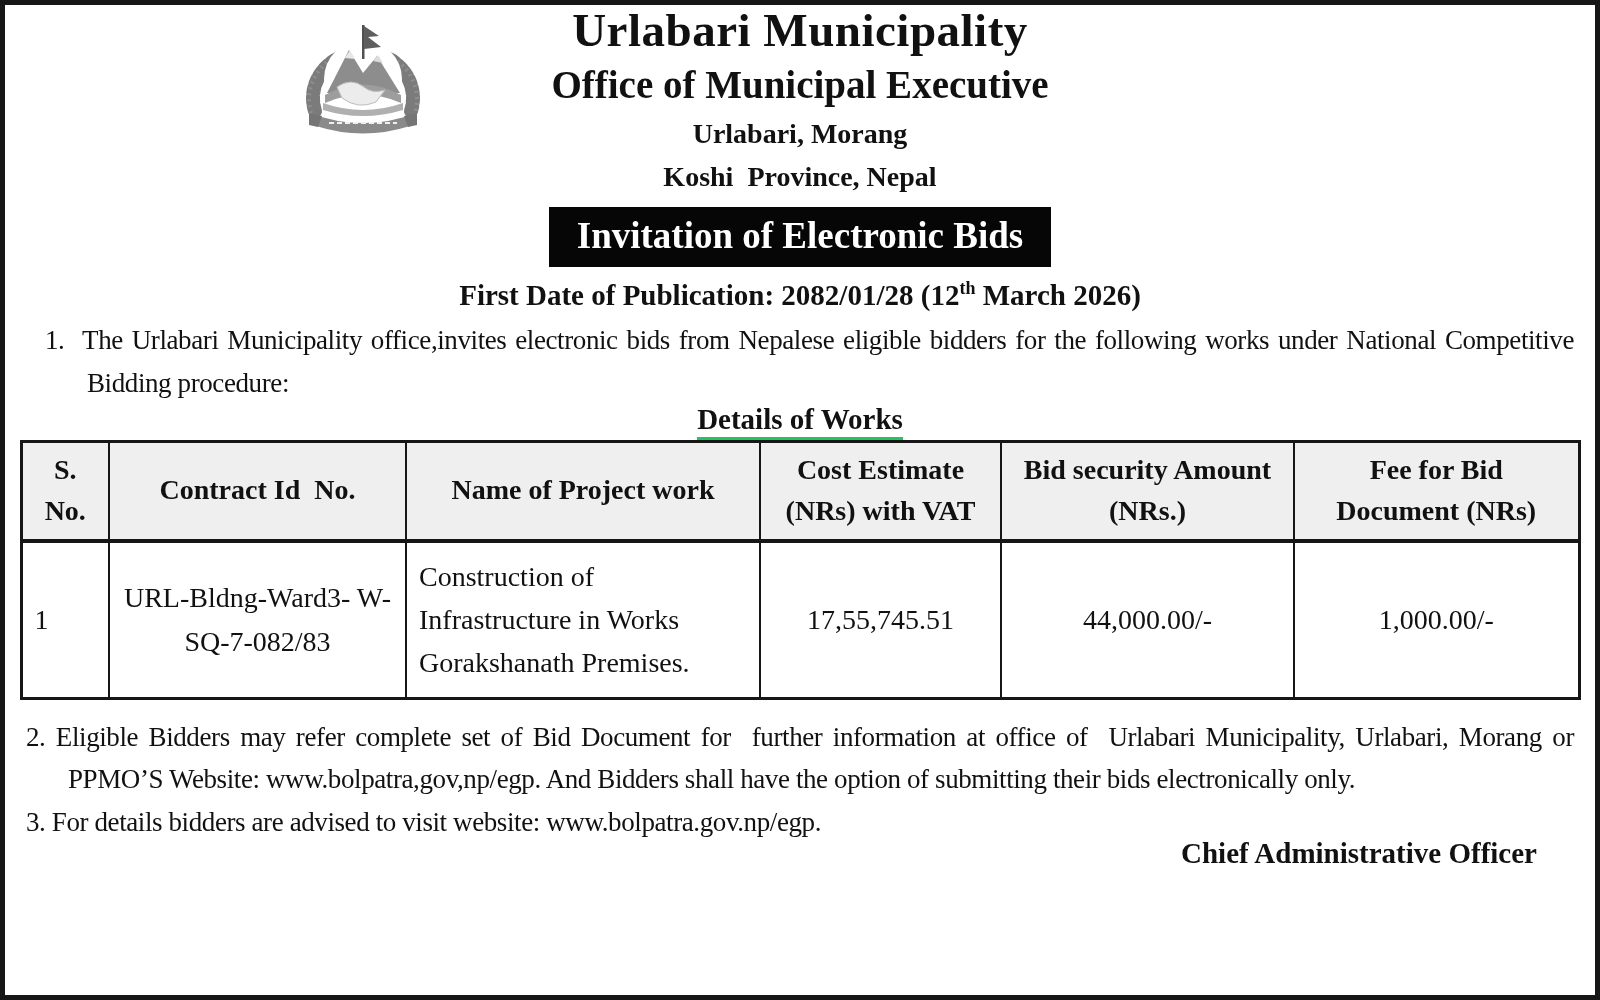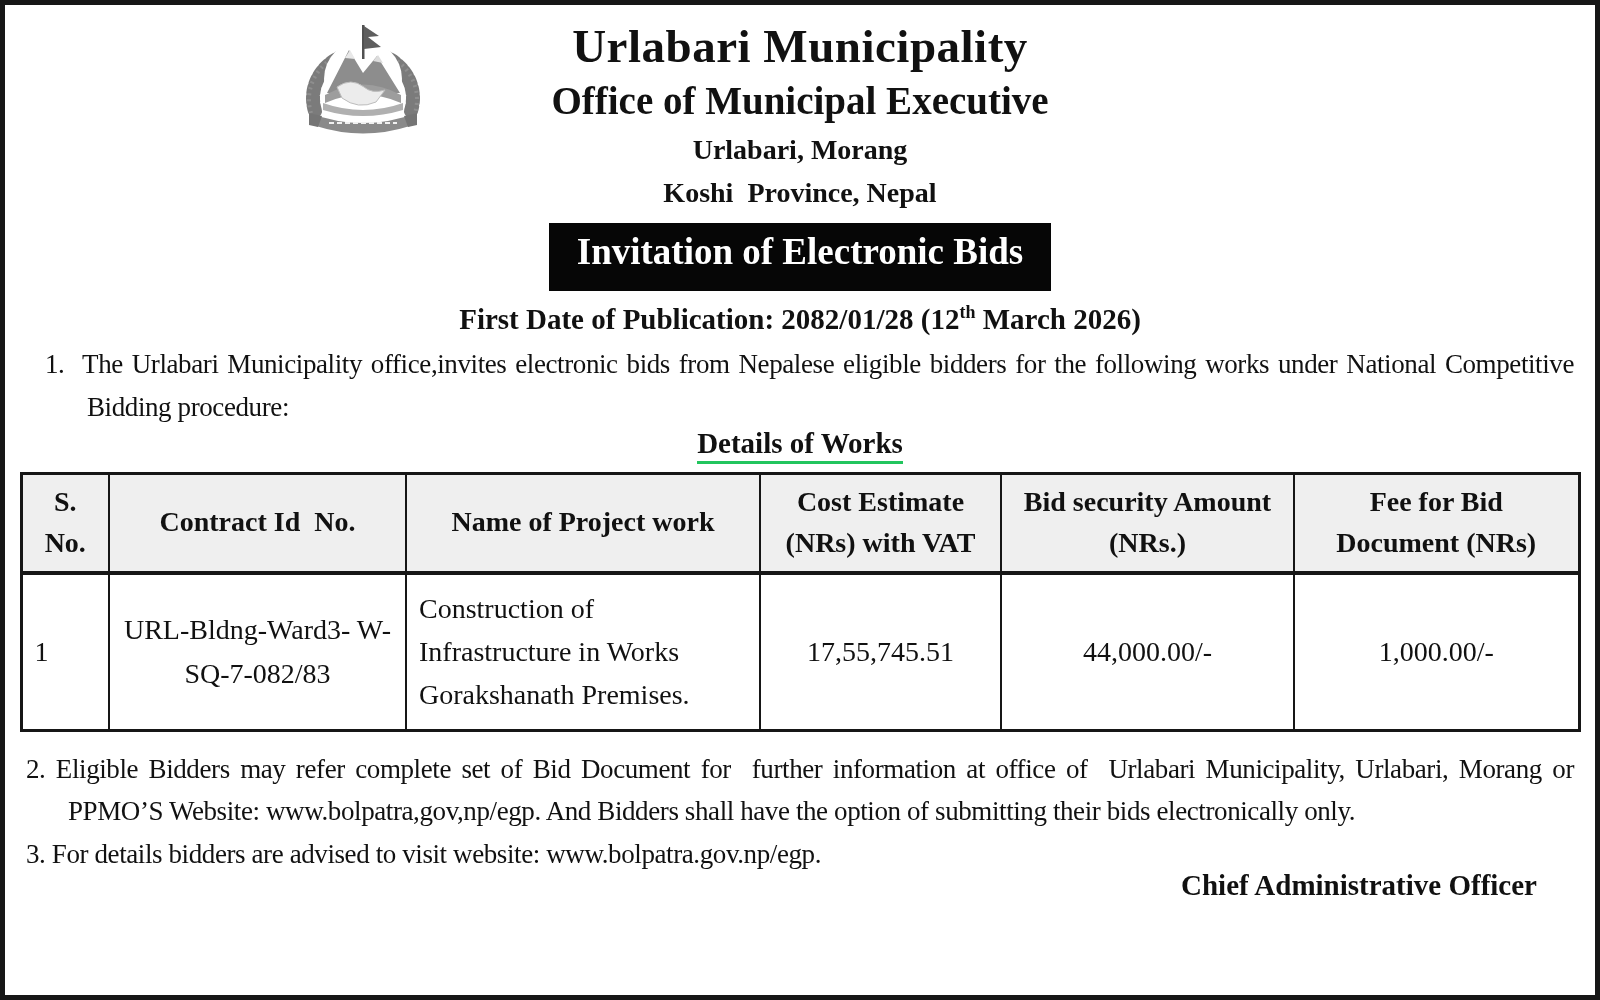--- a/index.html
+++ b/index.html
@@ -17,33 +17,33 @@
   }
 
   .logo {
     position: absolute;
     left: 288px;
     top: 12px;
     width: 140px;
     height: 122px;
   }
 
-  .header-center { text-align: center; padding-top: 16px; }
+  .header-center { text-align: center; }
   .title   { font-size: 47px; font-weight: bold; letter-spacing: 0.5px; line-height: 1.1; }
   .subtitle{ font-size: 39px; font-weight: bold; line-height: 1.15; margin-top: 6px; }
   .addr    { font-size: 28px; font-weight: bold; line-height: 1.25; margin-top: 8px; }
 
   .banner-wrap { text-align: center; margin-top: 13px; }
   .banner {
     display: inline-block;
     background: #060606;
     color: #ffffff;
     font-size: 37px;
     font-weight: bold;
-    padding: 7px 28px 18px 28px;
+    padding: 7px 28px 10px 28px;
   }
 
   .pubdate {
     text-align: center;
     font-size: 29px;
     font-weight: bold;
     margin-top: 11px;
   }
   .pubdate sup { font-size: 18px; }
 
@@ -64,21 +64,21 @@
   .details-title {
     display: inline-block;
     font-size: 29px;
     font-weight: bold;
     border-bottom: 3px solid #22c55e;
     padding-bottom: 1px;
   }
 
   table.works {
     width: 1558px;
-    margin: 8px auto 0 auto;
+    margin: 0 auto 0 auto;
     border-collapse: collapse;
     table-layout: fixed;
     border: 3px solid #161616;
   }
   table.works th, table.works td {
     border: 2px solid #161616;
     font-size: 28px;
     vertical-align: middle;
   }
   table.works th {

